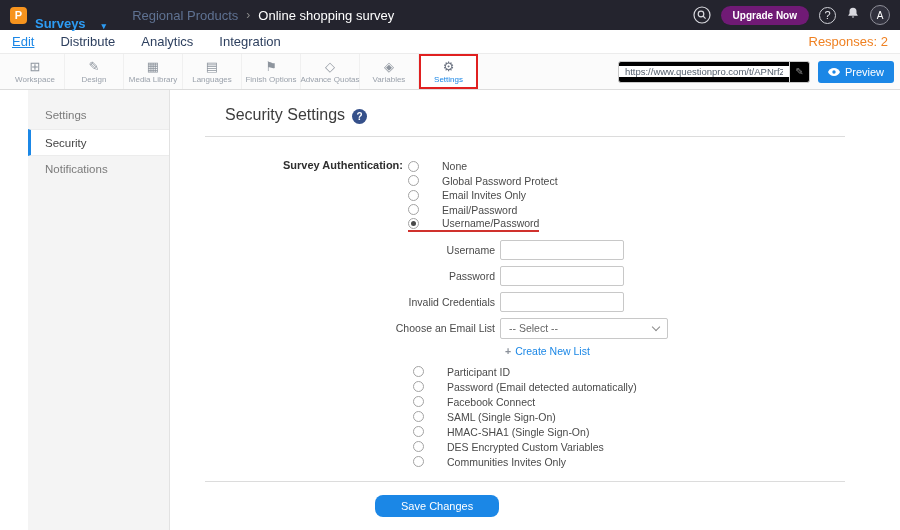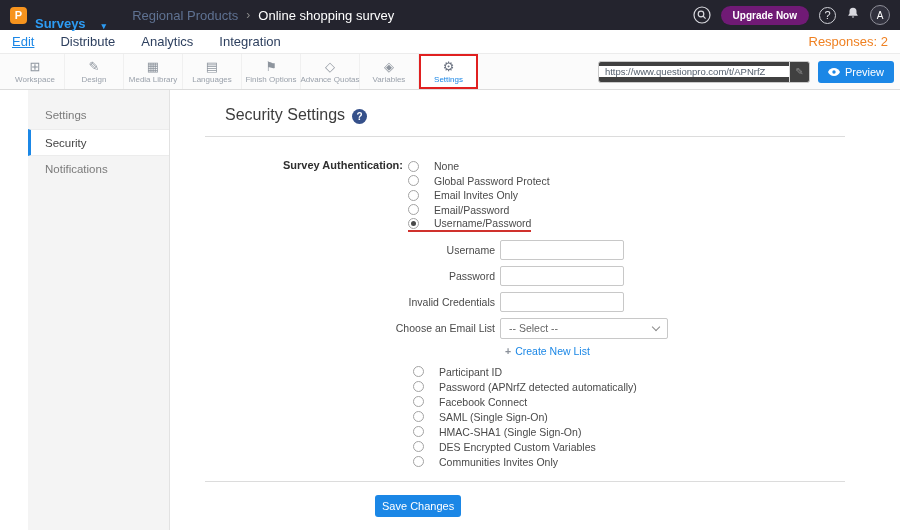--- a/index.html
+++ b/index.html
@@ -36,21 +36,21 @@
   .toolbar { height:37px; background:#fbfbfb; border-top:1px solid #ececec; border-bottom:1px solid #dcdcdc;
     display:flex; align-items:stretch; padding:0 6px; }
   .tool { width:59px; display:flex; flex-direction:column; align-items:center; justify-content:center;
     gap:1px; cursor:pointer; border-right:1px solid #f0f0f0; }
   .tool .glyph { font-size:13px; color:#8e959e; line-height:14px; }
   .tool .tlabel { font-size:8px; color:#9aa1ab; white-space:nowrap; }
   .tool.active { background:#fff; border:2px solid #e02020; }
   .tool.active .tlabel { color:#1b87e6; }
   .tool.active .glyph { color:#6b7280; }
   .toolbar-right { margin-left:auto; display:flex; align-items:center; gap:8px; }
-  .url-box { width:212px; height:22px; border:1px solid #c9c9c9; border-radius:3px; background:#404040;
+  .url-box { width:192px; height:22px; border:1px solid #c9c9c9; border-radius:3px; background:#000000;
     display:flex; align-items:center; overflow:hidden; }
   .url-box input { flex:1; border:none; outline:none; font-size:9.5px; color:#55606e; padding:0 6px;
     font-family:"Liberation Sans", sans-serif; }
   .url-edit { width:20px; height:100%; border-left:1px solid #ddd; display:flex; align-items:center;
     justify-content:center; font-size:10px; color:#8a8a8a; cursor:pointer; }
   .preview-btn { height:22px; background:#1b87e6; color:#fff; border:none; border-radius:3px;
     font-size:11px; display:flex; align-items:center; gap:5px; padding:0 10px; cursor:pointer; }
 
   
   .content { display:flex; height:440px; }
@@ -64,21 +64,21 @@
   .main { flex:1; padding:16px 55px 0 55px; }
   .title-row { display:flex; align-items:flex-end; gap:7px; }
   .page-title { font-size:16px; color:#3d3d3d; font-weight:500; }
   .title-help { width:15px; height:15px; border-radius:50%; background:#35508a; color:#fff;
     font-size:10px; font-weight:bold; display:flex; align-items:center; justify-content:center; cursor:pointer; }
   .divider { border-top:1px solid #dcdcdc; margin:12px 0 0 -20px; }
 
   .form { margin-top:22px; }
   .auth-row { display:flex; }
   .auth-label { width:183px; text-align:right; padding-right:5px; font-size:11px; font-weight:bold; color:#2e2e2e; }
-  .radio-item { display:flex; align-items:center; gap:15px; height:14.5px; font-size:10.5px;
+  .radio-item { display:flex; align-items:center; gap:23px; height:14.5px; font-size:10.5px;
     color:#4a4a4a; cursor:pointer; width:fit-content; }
   .radio { width:11px; height:11px; border:1px solid #a3a3a3; border-radius:50%; background:#fff;
     position:relative; flex:none; }
   .radio.checked::after { content:""; position:absolute; left:2px; top:2px; right:2px; bottom:2px;
     background:#4a4a4a; border-radius:50%; }
   .radio-item.underline-red { border-bottom:2px solid #d0312d; }
 
   .fields { margin-top:8px; }
   .field-row { display:flex; align-items:center; margin-bottom:6px; }
   .field-label { width:275px; text-align:right; padding-right:5px; font-size:10.5px; color:#4a4a4a; }
@@ -88,22 +88,22 @@
     font-size:10.5px; color:#666; display:flex; align-items:center; justify-content:space-between;
     padding:0 8px; cursor:pointer; }
   .chev { width:6px; height:6px; border-right:1px solid #8a8a8a; border-bottom:1px solid #8a8a8a;
     transform:rotate(45deg); margin-top:-3px; }
   .create-link { margin:4px 0 8px 280px; font-size:10.5px; display:flex; align-items:center; gap:4px;
     cursor:pointer; width:fit-content; }
   .create-link .plus { color:#8a9099; font-weight:bold; }
   .create-link .link-text { color:#1b87e6; }
   .more-options { margin-left:188px; margin-top:6px; }
   .more-options .radio-item { margin-bottom:0.5px; }
-  .save-btn { margin:13px 0 0 150px; background:#1b87e6; color:#fff; border:none; border-radius:3px;
-    font-size:11px; padding:5px 7px; cursor:pointer; font-family:"Liberation Sans", sans-serif; }
+  .save-btn { margin:13px 0 0 150px; background:#1b87e6; color:#fff; border:none; border-radius:8px;
+    font-size:11px; padding:5px 26px; cursor:pointer; font-family:"Liberation Sans", sans-serif; }
 </style>
 </head>
 <body>
 
 <div class="topbar">
   <div class="logo">P</div>
   <div class="product-menu">
     <span>Surveys</span>
     <span class="caret">▾</span>
   </div>
@@ -255,21 +255,21 @@
         </div>
       </div>
 
       <div class="more-options">
         <div class="radio-item">
           <span class="radio"></span>
           <span>Participant ID</span>
         </div>
         <div class="radio-item">
           <span class="radio"></span>
-          <span>Password (APNrfZ detected automatically)</span>
+          <span>Password (Email detected automatically)</span>
         </div>
         <div class="radio-item">
           <span class="radio"></span>
           <span>Facebook Connect</span>
         </div>
         <div class="radio-item">
           <span class="radio"></span>
           <span>SAML (Single Sign-On)</span>
         </div>
         <div class="radio-item">

